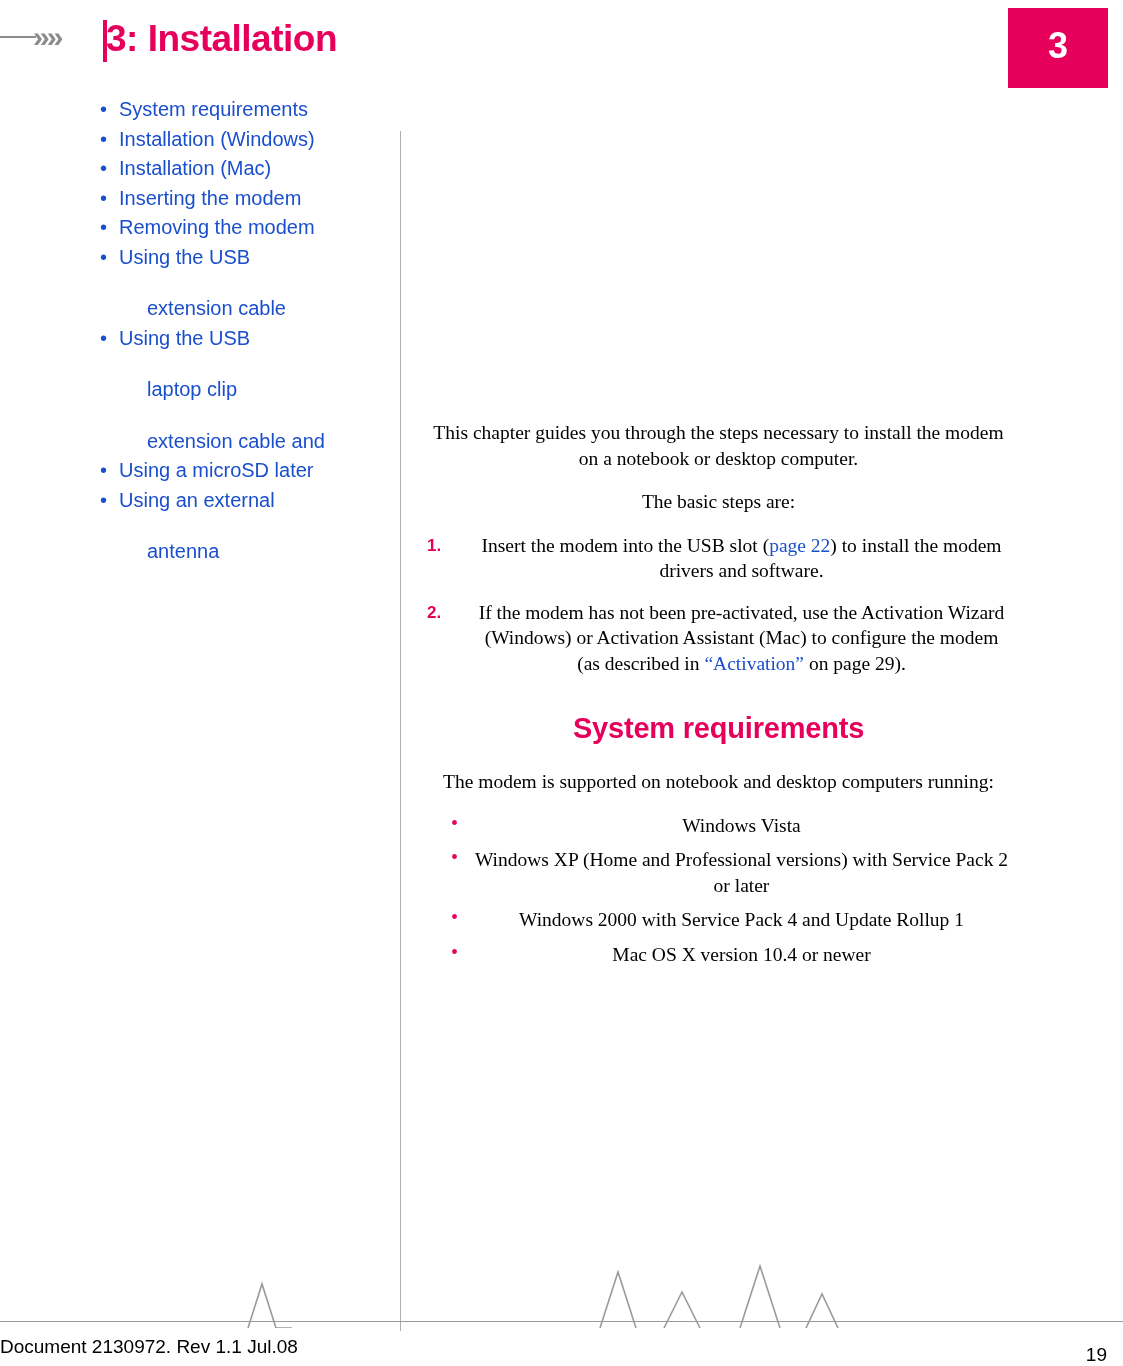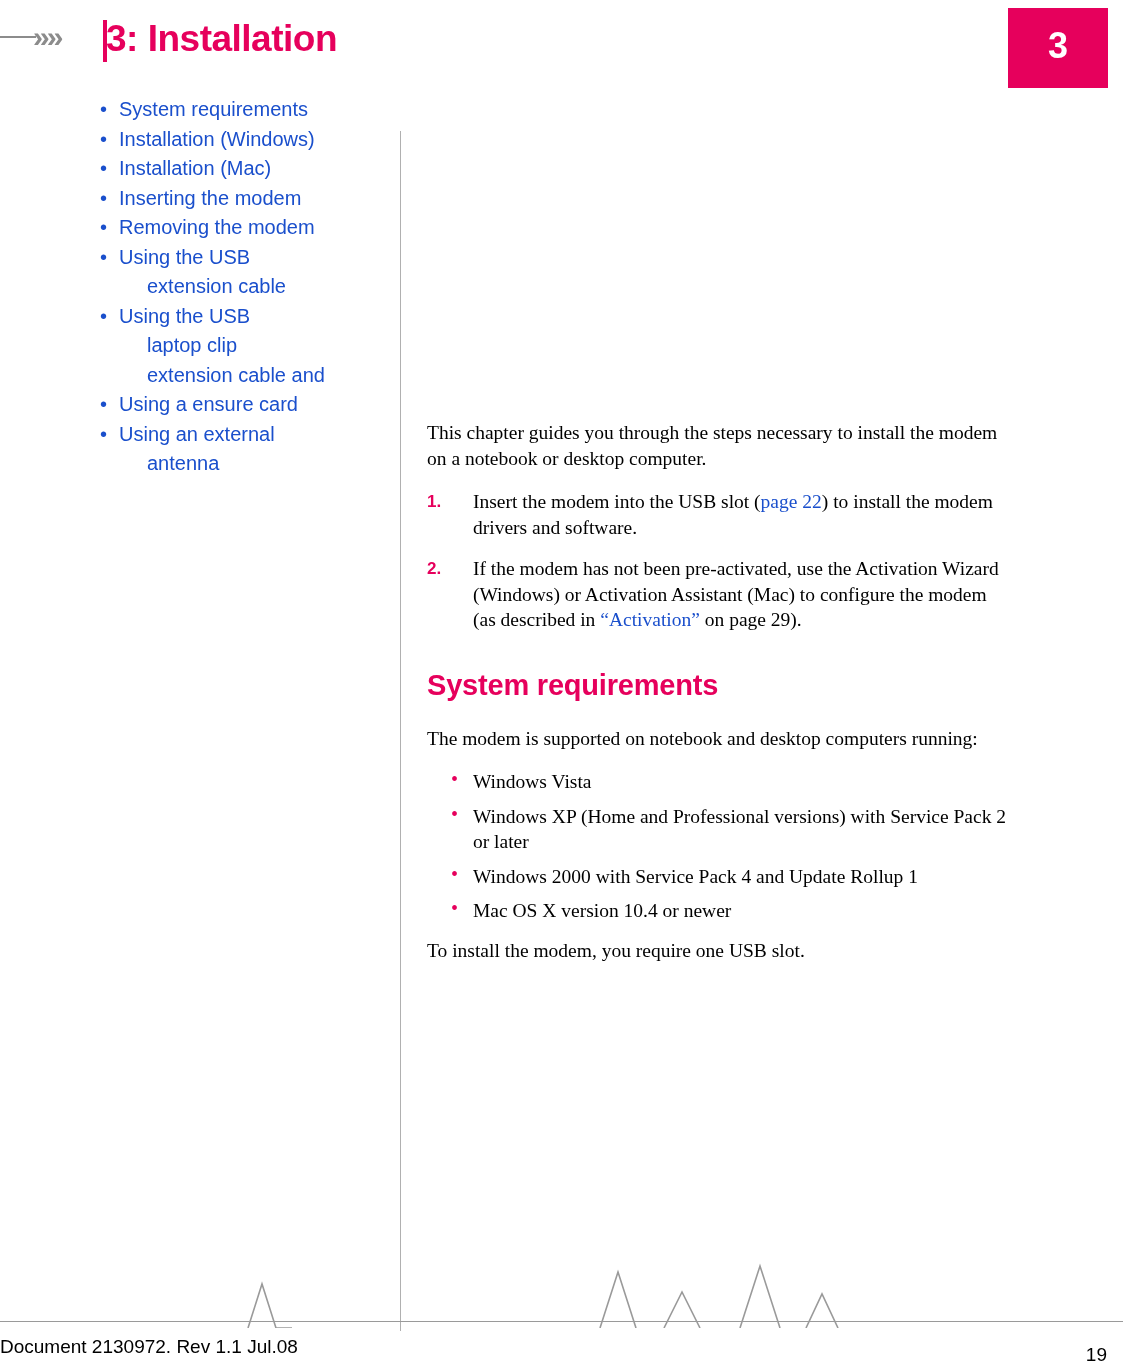--- a/index.html
+++ b/index.html
@@ -105,38 +105,40 @@
     position: absolute;
     left: 4px;
     top: 0;
     font-size: 20px;
     line-height: 29.5px;
     color: #1a4fcc;
   }
   .toc-item .cont {
     display: block;
     padding-left: 28px;
+    margin-top: 22px;
   }
 
   
   .divider {
     position: absolute;
     left: 400px;
     top: 131px;
     width: 1px;
     height: 1200px;
     background: #b0b0b0;
   }
 
   
   .body {
     position: absolute;
     left: 427px;
     top: 420px;
     width: 583px;
+    text-align: center;
   }
   .body p {
     margin: 0 0 18px 0;
     font-family: "Liberation Serif", serif;
     font-size: 19.5px;
     line-height: 25.5px;
     color: #000000;
   }
   .link {
     color: #1a4fcc;
@@ -269,35 +271,36 @@
     <span class="cont">extension cable</span>
   </div>
   <div class="toc-item">
     <span class="bullet">•</span>
     <span>Using the USB</span>
     <span class="cont">laptop clip</span>
     <span class="cont">extension cable and</span>
   </div>
   <div class="toc-item">
     <span class="bullet">•</span>
-    <span>Using a ensure card</span>
+    <span>Using a microSD later</span>
   </div>
   <div class="toc-item">
     <span class="bullet">•</span>
     <span>Using an external</span>
     <span class="cont">antenna</span>
   </div>
 </nav>
 
 <div class="divider"></div>
 
 <main class="body">
 
   <p>This chapter guides you through the steps necessary to install the modem on a notebook or desktop computer.</p>
 
+  <p>The basic steps are:</p>
 
   <ol class="numlist">
     <li>
       <span class="num">1.</span><span>Insert the modem into the USB slot (</span><span class="link">page 22</span><span>) to install the modem drivers and software.</span>
     </li>
     <li>
       <span class="num">2.</span><span>If the modem has not been pre-activated, use the Activation Wizard (Windows) or Activation Assistant (Mac) to configure the modem (as described in </span><span class="link">“Activation”</span><span> on page 29).</span>
     </li>
   </ol>
 
@@ -318,21 +321,20 @@
     <li>
       <span class="bdot">•</span>
       <span>Windows 2000 with Service Pack 4 and Update Rollup 1</span>
     </li>
     <li>
       <span class="bdot">•</span>
       <span>Mac OS X version 10.4 or newer</span>
     </li>
   </ul>
 
-  <p>To install the modem, you require one USB slot.</p>
 </main>
 
 <svg class="footer-wave" viewBox="0 0 1123 80" preserveAspectRatio="none">
   <polyline points="248,80 262,36 276,80 292,80" fill="none" stroke="#9a9a9a" stroke-width="1.6"></polyline>
   <polyline points="600,80 618,24 636,80" fill="none" stroke="#9a9a9a" stroke-width="1.6"></polyline>
   <polyline points="664,80 682,44 700,80" fill="none" stroke="#9a9a9a" stroke-width="1.6"></polyline>
   <polyline points="740,80 760,18 780,80" fill="none" stroke="#9a9a9a" stroke-width="1.6"></polyline>
   <polyline points="806,80 822,46 838,80" fill="none" stroke="#9a9a9a" stroke-width="1.6"></polyline>
 </svg>
 <div class="footer-line"></div>

